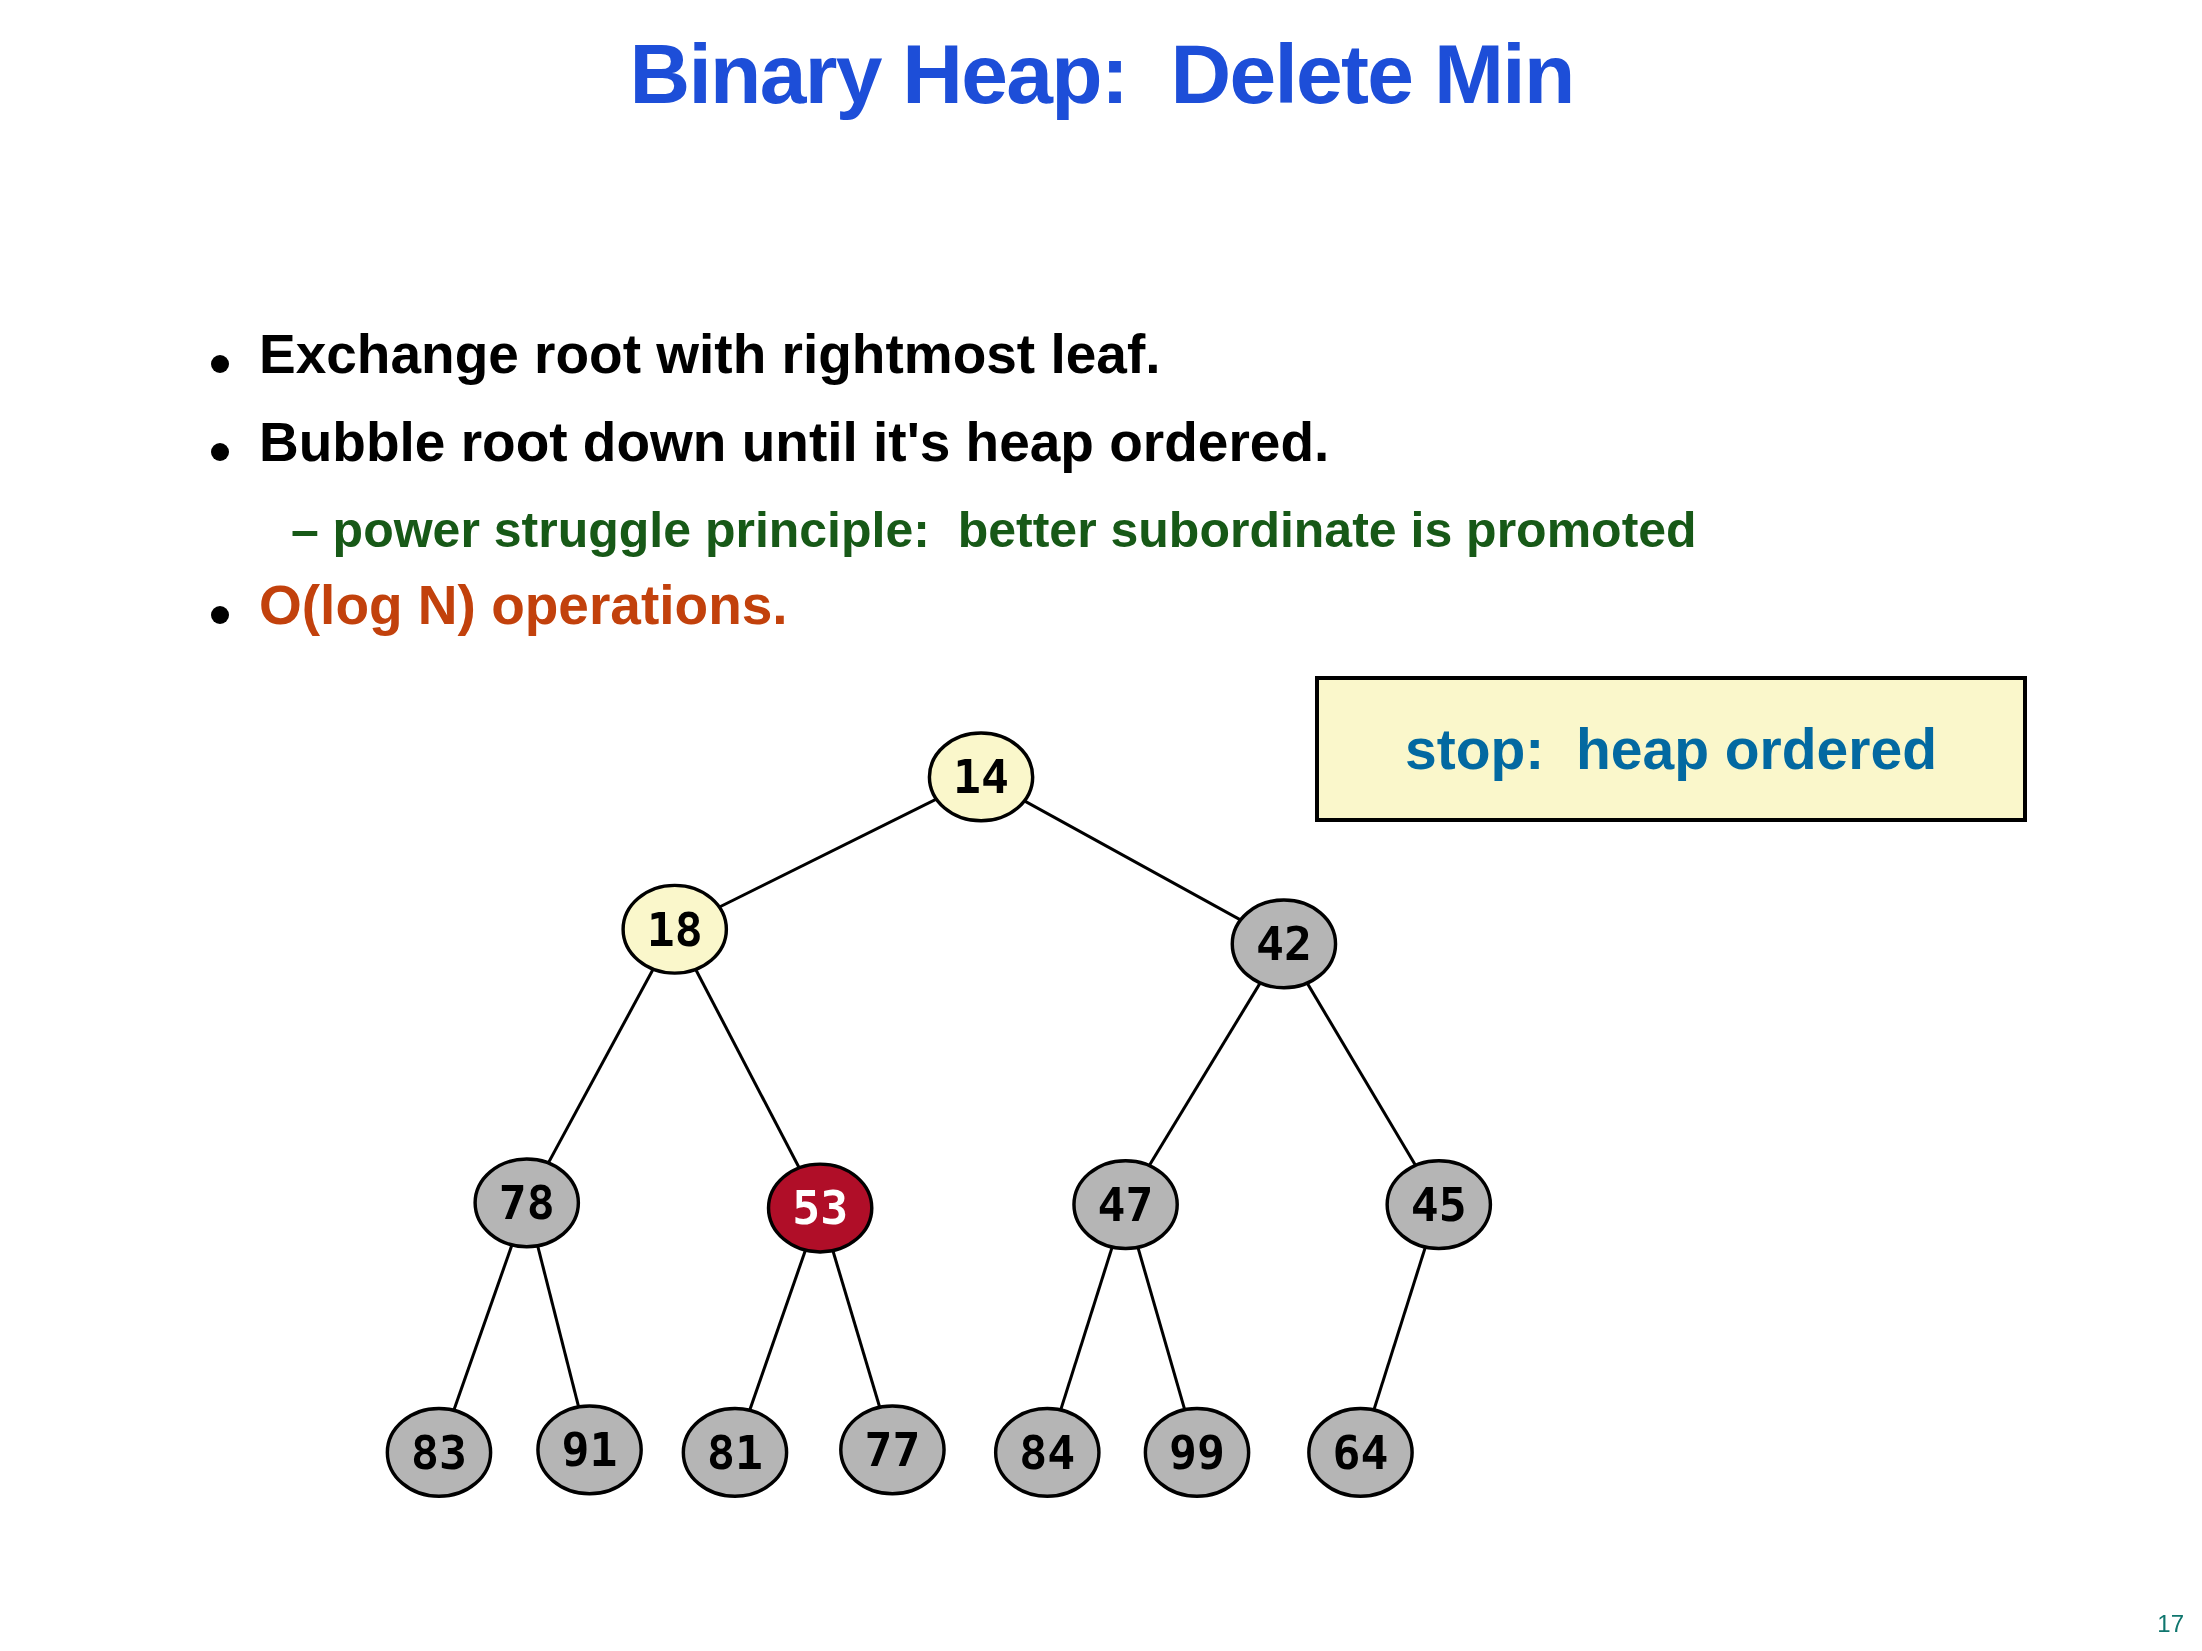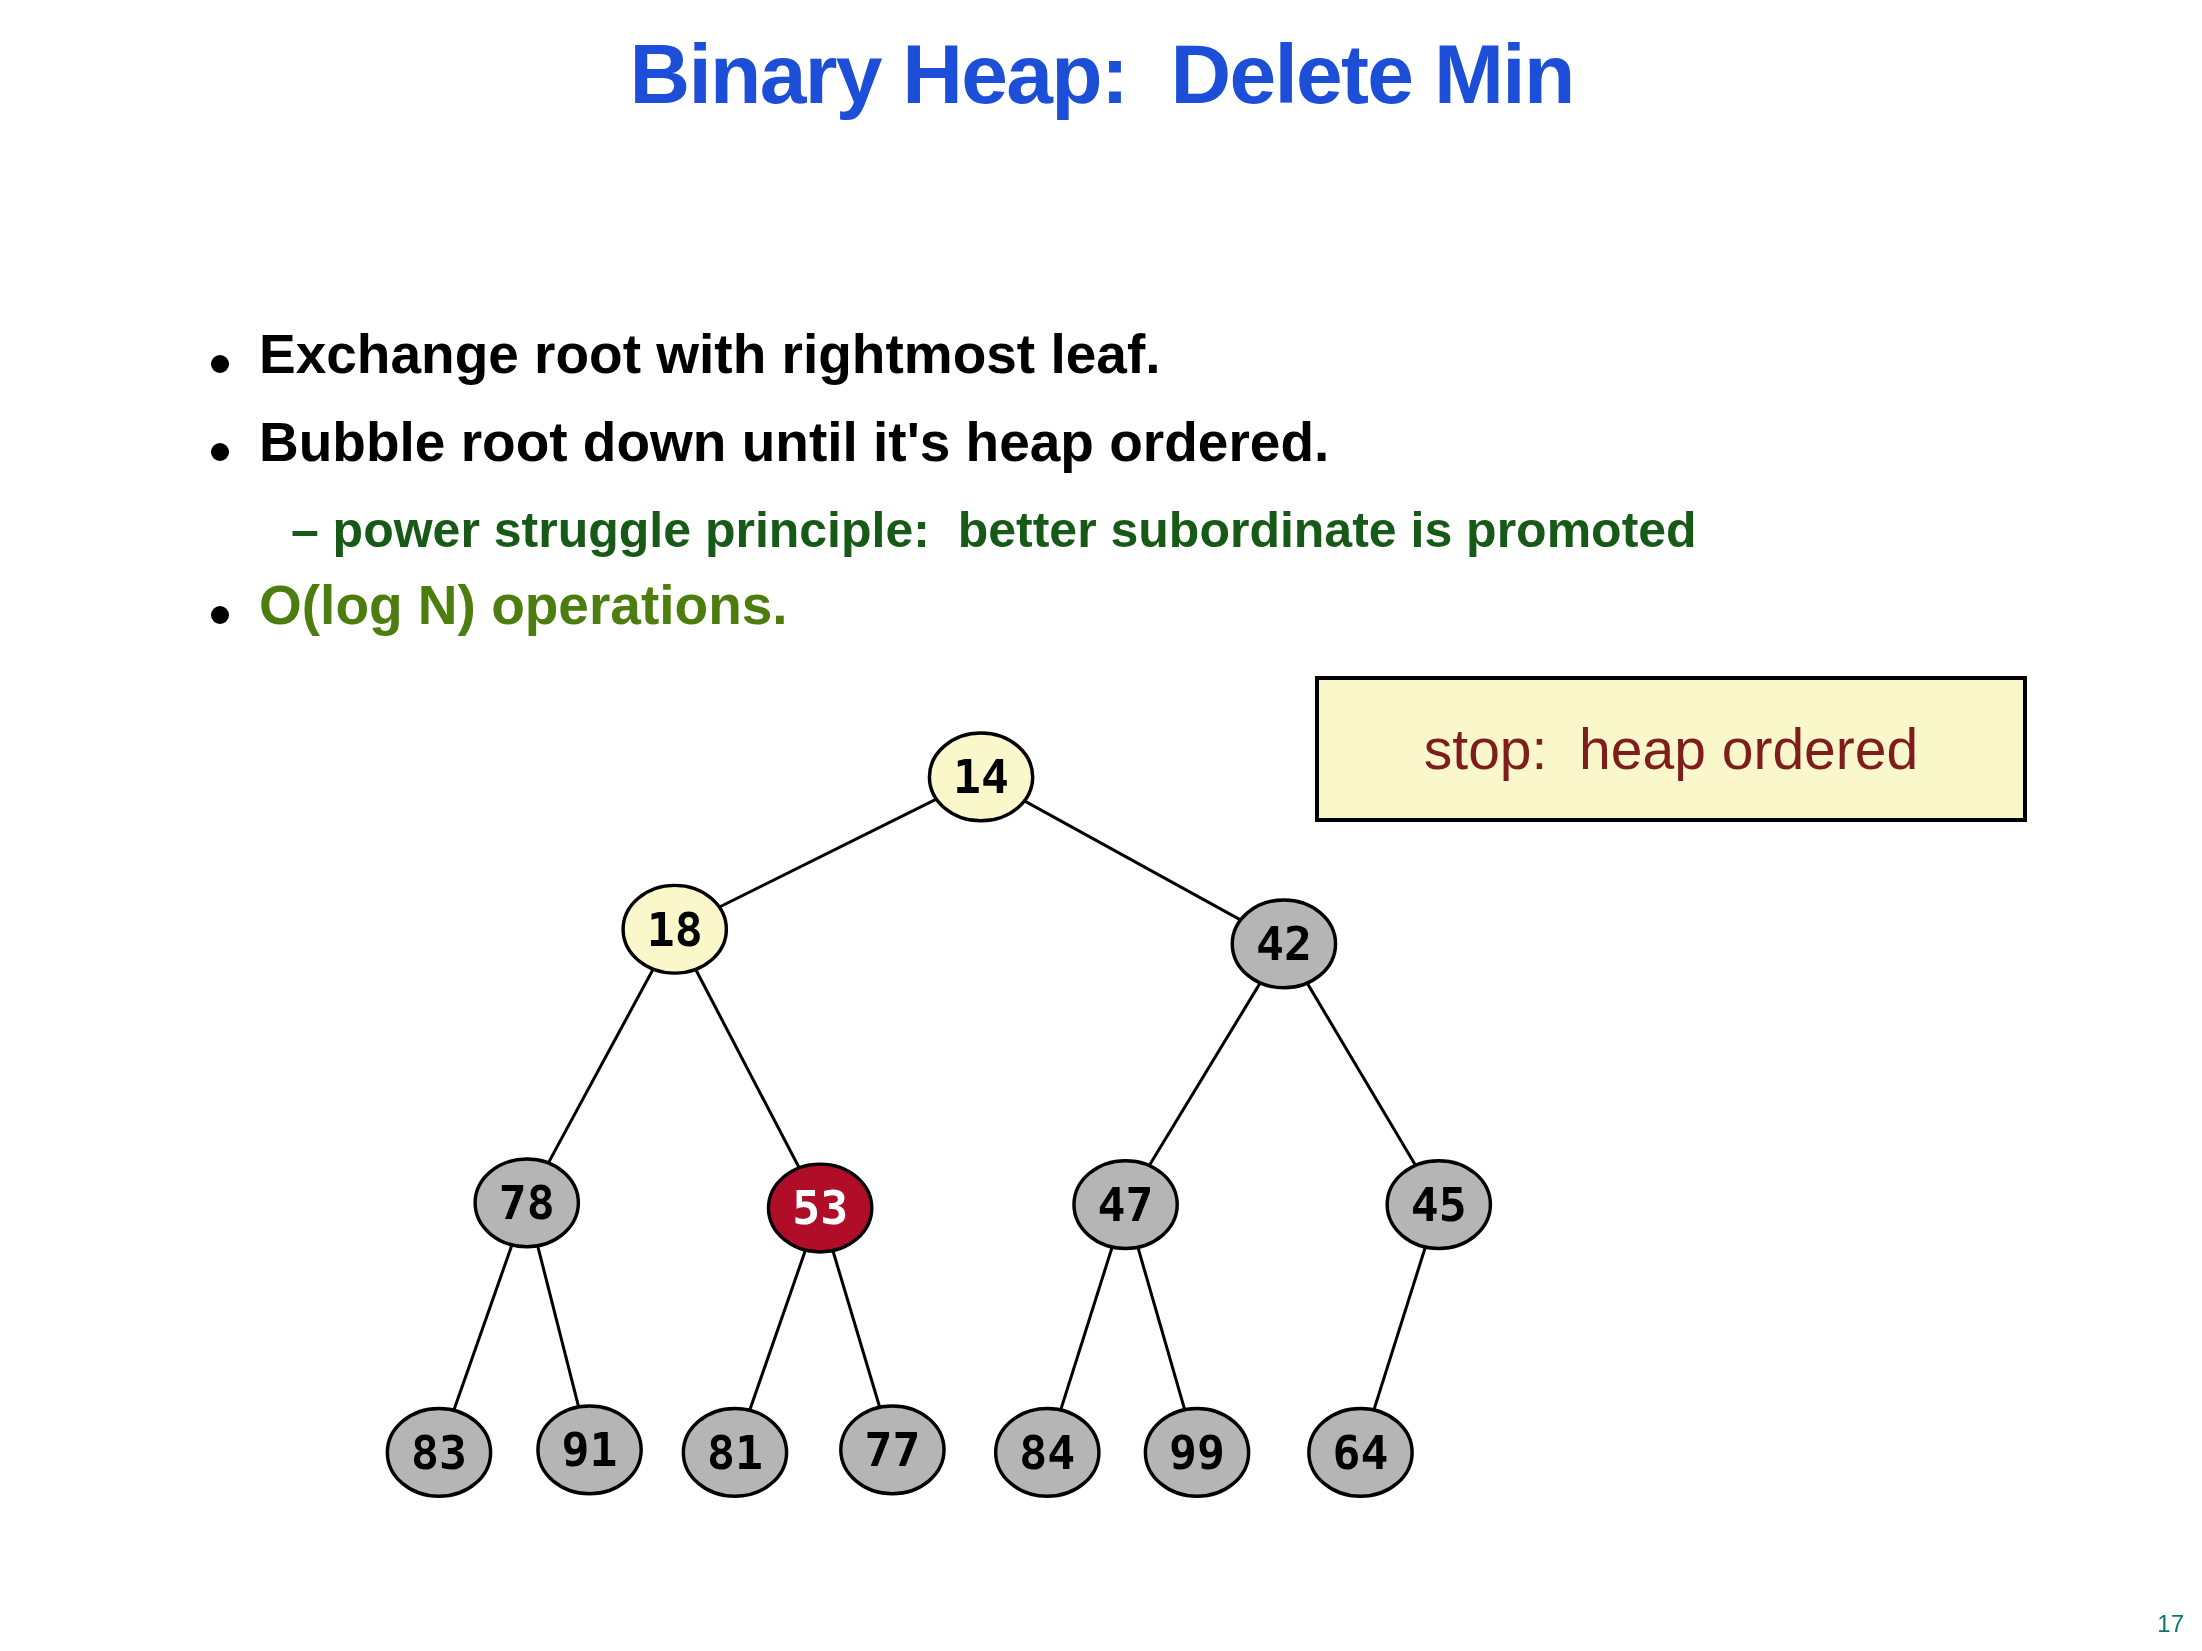--- a/index.html
+++ b/index.html
@@ -68,42 +68,42 @@
     height: 146px;
     background: #FAF7CB;
     border: 4.3px solid #000000;
     box-sizing: border-box;
     display: flex;
     align-items: center;
     justify-content: center;
   }
   .callout .callout-text {
     font-size: 57px;
-    font-weight: normal;
-    color: #7f1d1d;
+    font-weight: bold;
+    color: #0369a1;
     white-space: pre;
   }
   .page-number {
     position: absolute;
     right: 19px;
     bottom: 13.8px;
     font-size: 24px;
     color: #0f766e;
   }
 </style>
 </head>
 <body>
 
 <div class="slide-title">Binary Heap:  Delete Min</div>
 
 <div class="body-text">
     <div class="line bullet1" style="color: rgb(0, 0, 0);"><span class="marker-dot"></span><span class="txt">Exchange root with rightmost leaf.</span></div>
     <div class="line bullet2" style="color: rgb(0, 0, 0);"><span class="marker-dot"></span><span class="txt">Bubble root down until it's heap ordered.</span></div>
     <div class="line sub" style="color: rgb(23, 89, 23);"><span class="marker-dash">–</span><span class="txt">power struggle principle:  better subordinate is promoted</span></div>
-    <div class="line bullet3" style="color: #4d7c0f;"><span class="marker-dot"></span><span class="txt">O(log N) operations.</span></div>
+    <div class="line bullet3" style="color: #c2410c;"><span class="marker-dot"></span><span class="txt">O(log N) operations.</span></div>
   </div>
 
 <svg class="tree-svg" viewBox="0 0 2560 1920" xmlns="http://www.w3.org/2000/svg">
     <line x1="1140" y1="903" x2="784" y2="1080" stroke="#000000" stroke-width="3.5"></line>
     <line x1="1140" y1="903" x2="1492" y2="1097" stroke="#000000" stroke-width="3.5"></line>
     <line x1="784" y1="1080" x2="612" y2="1398" stroke="#000000" stroke-width="3.5"></line>
     <line x1="784" y1="1080" x2="953" y2="1404" stroke="#000000" stroke-width="3.5"></line>
     <line x1="1492" y1="1097" x2="1308" y2="1400" stroke="#000000" stroke-width="3.5"></line>
     <line x1="1492" y1="1097" x2="1672" y2="1400" stroke="#000000" stroke-width="3.5"></line>
     <line x1="612" y1="1398" x2="510" y2="1688" stroke="#000000" stroke-width="3.5"></line>

